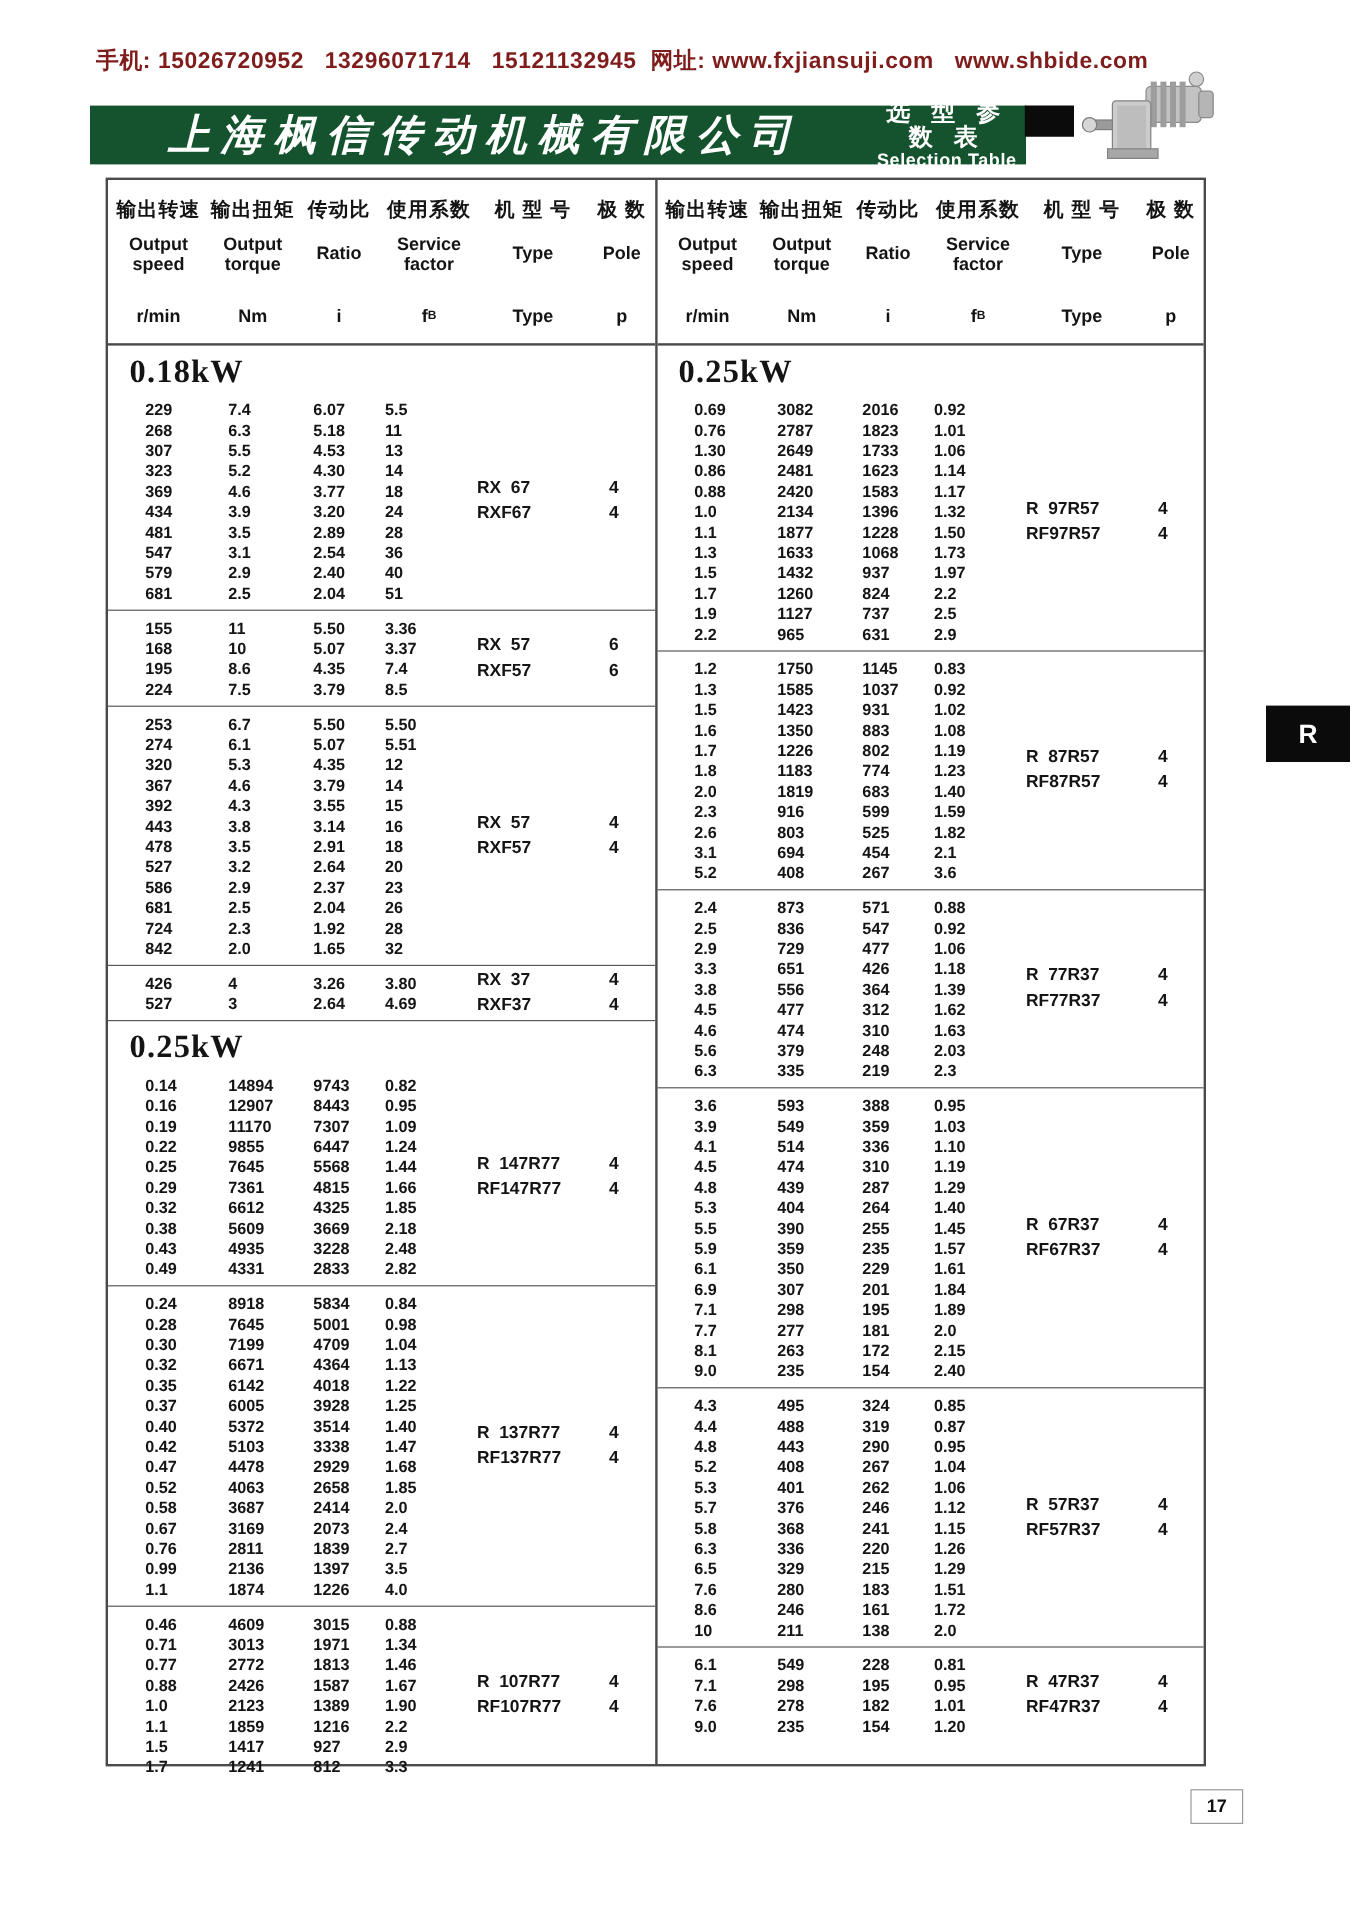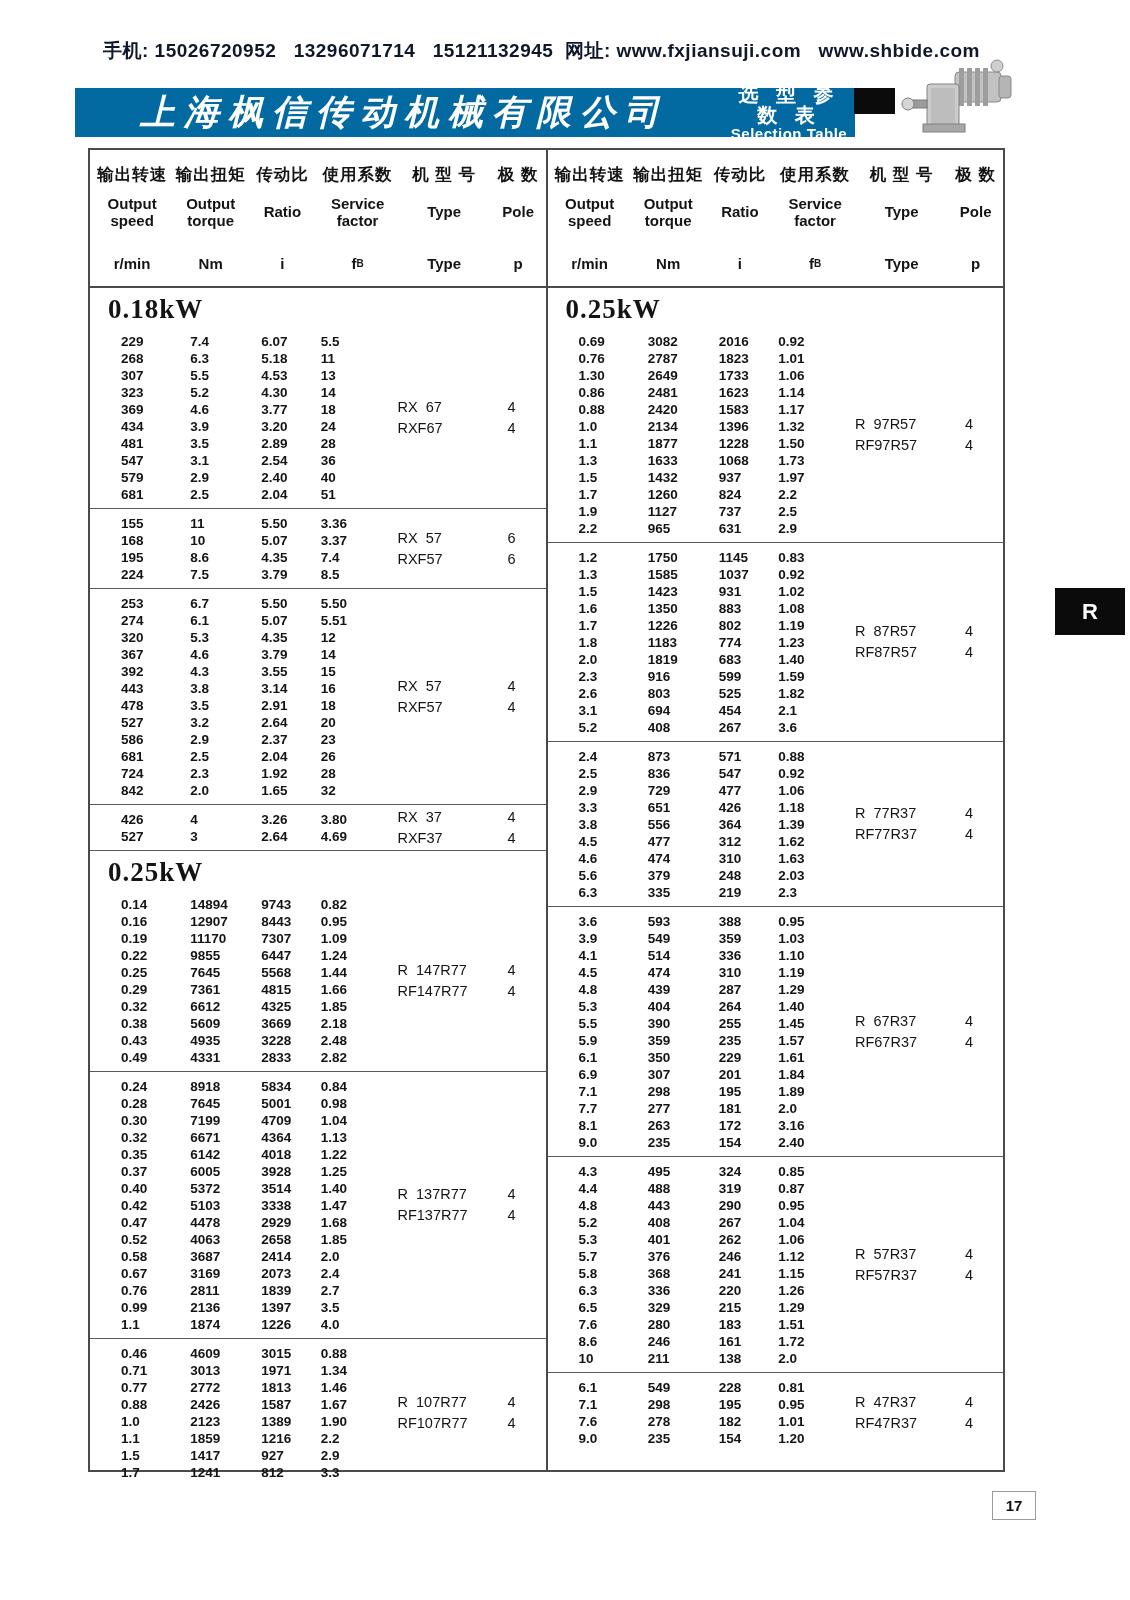--- a/index.html
+++ b/index.html
@@ -6,27 +6,26 @@
   html,body { background:#fff; }
   body {
     width:1130px; height:1600px; position:relative;
     font-family:"Liberation Sans", sans-serif; color:#141414;
     overflow:hidden;
   }
   
   .contact-line {
     position:absolute; left:80px; top:38px; width:900px;
     font-size:19px; font-weight:bold; letter-spacing:.5px; white-space:pre;
-    color:#0f172a;
-    text-align:right;
+    color:#7f1d1d;
   }
   
   .banner {
     position:absolute; left:75px; top:88px; width:780px; height:49px;
-    background:#0369a1; display:flex; align-items:center;
+    background:#14532d; display:flex; align-items:center;
   }
   .banner:after { 
     content:""; position:absolute; left:779px; top:0; width:62px; height:26px;
     background:#0b0b0b; border-bottom-right-radius:18px;
   }
   .company-name {
     flex:0 0 auto; margin-left:65px; color:#fff;
     font-family:"Liberation Serif", serif; font-style:italic; font-weight:bold;
     font-size:35px; letter-spacing:9px; white-space:nowrap;
   }
@@ -61,21 +60,21 @@
   .drow { height:17px; line-height:17px; font-size:13.5px; font-weight:bold; display:flex; }
   .dc { display:inline-block; white-space:nowrap; }
   .dc1 { width:18.5%; padding-left:31px; }
   .dc2 { width:16%;   padding-left:16px; }
   .dc3 { width:15.5%; padding-left:14px; }
   .dc4 { width:17.5%; padding-left:3px;  }
   .typebox {
     position:absolute; right:0; top:50%; transform:translateY(-50%);
     width:32.5%;
   }
-  .typeline { display:flex; height:21px; line-height:21px; font-size:14.5px; font-weight:normal; }
+  .typeline { display:flex; height:21px; line-height:21px; font-size:14.5px; font-weight:bold; }
   .tname { flex:1 1 auto; white-space:pre; }
   .tpole { flex:0 0 38px; text-align:left; }
   
   .side-tab {
     position:absolute; left:1055px; top:588px; width:70px; height:47px;
     background:#0b0b0b; color:#fff; font-size:22px; font-weight:bold;
     display:flex; align-items:center; justify-content:center;
   }
   .page-num {
     position:absolute; left:992px; top:1491px; width:44px; height:29px;
@@ -954,21 +953,21 @@
           <div class="drow">
             <span class="dc dc1">7.7</span>
             <span class="dc dc2">277</span>
             <span class="dc dc3">181</span>
             <span class="dc dc4">2.0</span>
           </div>
           <div class="drow">
             <span class="dc dc1">8.1</span>
             <span class="dc dc2">263</span>
             <span class="dc dc3">172</span>
-            <span class="dc dc4">3.16</span>
+            <span class="dc dc4">2.15</span>
           </div>
           <div class="drow">
             <span class="dc dc1">9.0</span>
             <span class="dc dc2">235</span>
             <span class="dc dc3">154</span>
             <span class="dc dc4">2.40</span>
           </div>
         </div>
         <div class="typebox">
           <div class="typeline">

